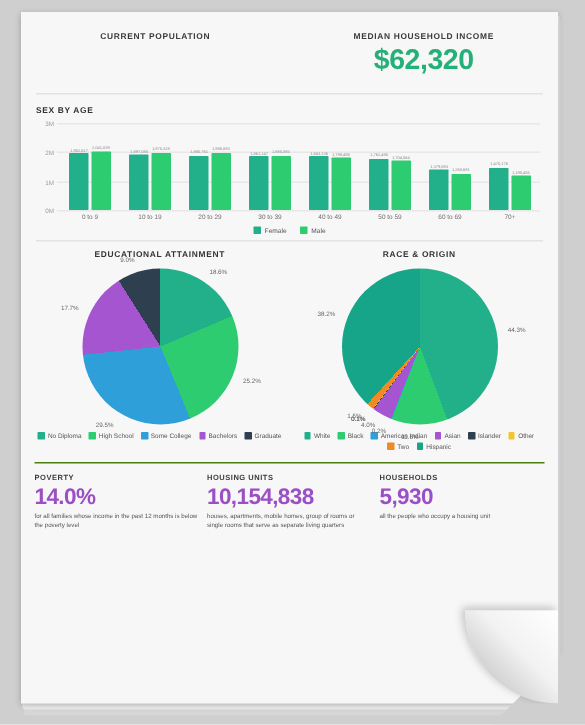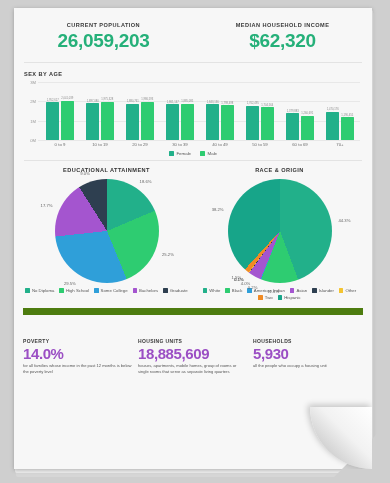--- a/index.html
+++ b/index.html
@@ -87,22 +87,22 @@
   }
   .pie-legend {
     display:flex; flex-wrap:wrap; justify-content:center;
     gap:2px 5px; margin-top:5px; padding:0 4px;
   }
   .pl { display:flex; align-items:center; gap:2px; font-size:4.3px; color:#555; }
   .pl .sw { width:4.5px; height:4.5px; }
 
   
   .stats {
-    display:flex; margin:8px 9px 0 9px; padding-top:23px;
-    border-top:7px solid #4d7c0f; gap:5px;
+    display:flex; margin:8px 9px 0 9px; padding-top:7px;
+    border-top:1px solid #4d7c0f; gap:5px;
   }
   .stat { flex:1; }
   .stat-label {
     font-size:5px; font-weight:bold; letter-spacing:.35px;
     color:#3a3a3a; text-transform:uppercase;
   }
   .stat-value {
     font-size:15px; font-weight:bold; color:#9b4fc4;
     letter-spacing:-.4px; margin-top:1px; white-space:nowrap;
   }
@@ -112,21 +112,20 @@
 <body>
 
 <div class="page-shadow-3"></div>
 <div class="page-shadow-2"></div>
 
 <div class="sheet">
 
   <div class="kpi-row">
     <div class="kpi">
       <div class="kpi-label">CURRENT POPULATION</div>
-      <div class="kpi-value">26,059,203</div>
     </div>
     <div class="kpi">
       <div class="kpi-label">MEDIAN HOUSEHOLD INCOME</div>
       <div class="kpi-value">$62,320</div>
     </div>
   </div>
   <div class="rule"></div>
 
   <div class="bar-section">
     <div class="panel-title">SEX BY AGE</div>
@@ -314,21 +313,21 @@
   </div>
 
   <div class="stats">
     <div class="stat">
       <div class="stat-label">POVERTY</div>
       <div class="stat-value">14.0%</div>
       <div class="stat-desc">for all families whose income in the past 12 months is below the poverty level</div>
     </div>
     <div class="stat">
       <div class="stat-label">HOUSING UNITS</div>
-      <div class="stat-value">18,885,609</div>
+      <div class="stat-value">10,154,838</div>
       <div class="stat-desc">houses, apartments, mobile homes, group of rooms or single rooms that serve as separate living quarters</div>
     </div>
     <div class="stat">
       <div class="stat-label">HOUSEHOLDS</div>
       <div class="stat-value">5,930</div>
       <div class="stat-desc">all the people who occupy a housing unit</div>
     </div>
   </div>
 
   <div class="curl"></div>

